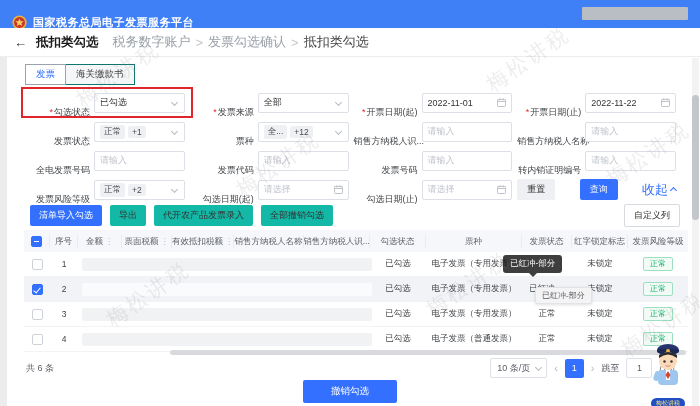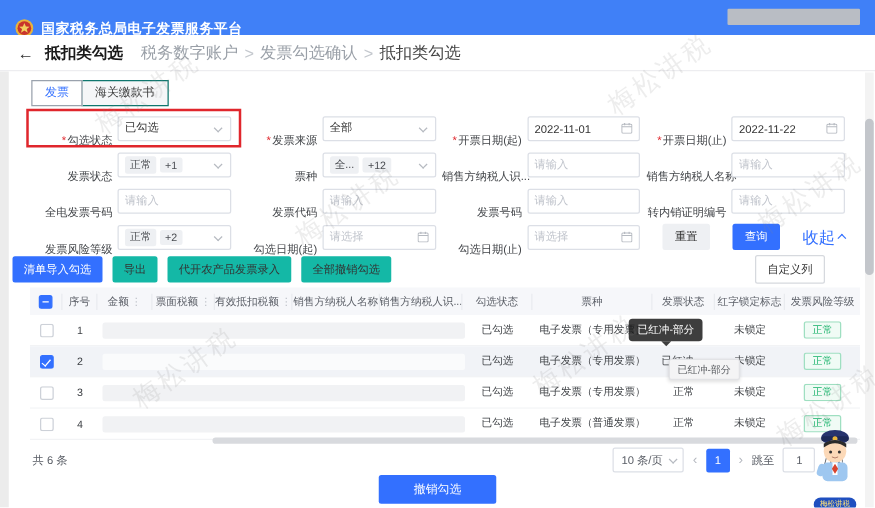--- a/index.html
+++ b/index.html
@@ -35,29 +35,29 @@
   .filters { position:absolute; left:26px; top:92px; width:650px; display:grid; grid-template-columns:repeat(4,1fr); column-gap:5px; row-gap:8px; z-index:5; }
   .field { display:flex; align-items:center; height:21px; }
   .lbl { width:68px; flex:none; text-align:right; font-size:9px; color:#424549; padding-right:4px; white-space:nowrap;margin-top:20px; }
   .req { color:#e0262c; margin-right:1px; }
   .ctrl { flex:1; height:20px; border:1px solid #dcdfe6; border-radius:2px; background:#fff; display:flex; align-items:center; padding:0 5px; font-size:9px; color:#333; position:relative; cursor:pointer; min-width:0; }
   .ctrl .ph { color:#c0c4cc; }
   .ctrl .chev { width:5px; height:5px; border-right:1px solid #b6bac1; border-bottom:1px solid #b6bac1; transform:rotate(45deg); position:absolute; right:7px; top:6px; }
   .ctrl .cal { position:absolute; right:5px; top:4px; }
   .chip { background:#eef0f3; border-radius:2px; font-size:8.5px; color:#4a4d52; padding:1px 4px; margin-right:3px; white-space:nowrap; }
   .red-box { position:absolute; left:21px; top:87px; width:172px; height:31px; border:2px solid #e0262c; z-index:8; pointer-events:none; }
-  .fbtns { display:flex; align-items:center; justify-content:flex-end; gap:18px; }
+  .fbtns { display:flex; align-items:center; justify-content:space-between; gap:18px; }
   .btn { font-size:9px; border-radius:2px; padding:4px 10px; cursor:pointer; border:none; }
   .btn-reset { background:#eef0f3; color:#333; }
   .btn-primary { background:#3370ff; color:#fff; }
   .collapse { color:#3370ff; font-size:13px; display:flex; align-items:center; gap:3px; cursor:pointer; }
   .chev-up { width:5px; height:5px; border-left:1px solid #3370ff; border-top:1px solid #3370ff; transform:rotate(45deg); margin-top:2px; }
 
   
-  .actions { position:absolute; left:10px; top:204px; width:650px; display:flex; gap:8px; align-items:center; z-index:5; }
+  .actions { position:absolute; left:30px; top:204px; width:650px; display:flex; gap:8px; align-items:center; z-index:5; }
   .abtn { font-size:9px; border-radius:2px; padding:4px 9px; background:#14b8a6; color:#333; cursor:pointer; border:none; }
   .abtn.primary { background:#3370ff; color:#fff; }
   .abtn.outline { background:#fff; border:1px solid #d6d9de; margin-left:auto; }
 
   
   .table { position:absolute; left:24px; top:230px; width:664px; z-index:5; }
   .thead { display:flex; align-items:center; background:#f6f7fa; height:22px; font-size:8.5px; color:#5a5e66; }
   .thead .tc { border-right:1px solid #e9ebef; height:13px; line-height:13px; }
   .thead .tc:last-child { border-right:none; }
   .tc { display:flex; align-items:center; justify-content:center; white-space:nowrap; overflow:hidden; flex:none; }

